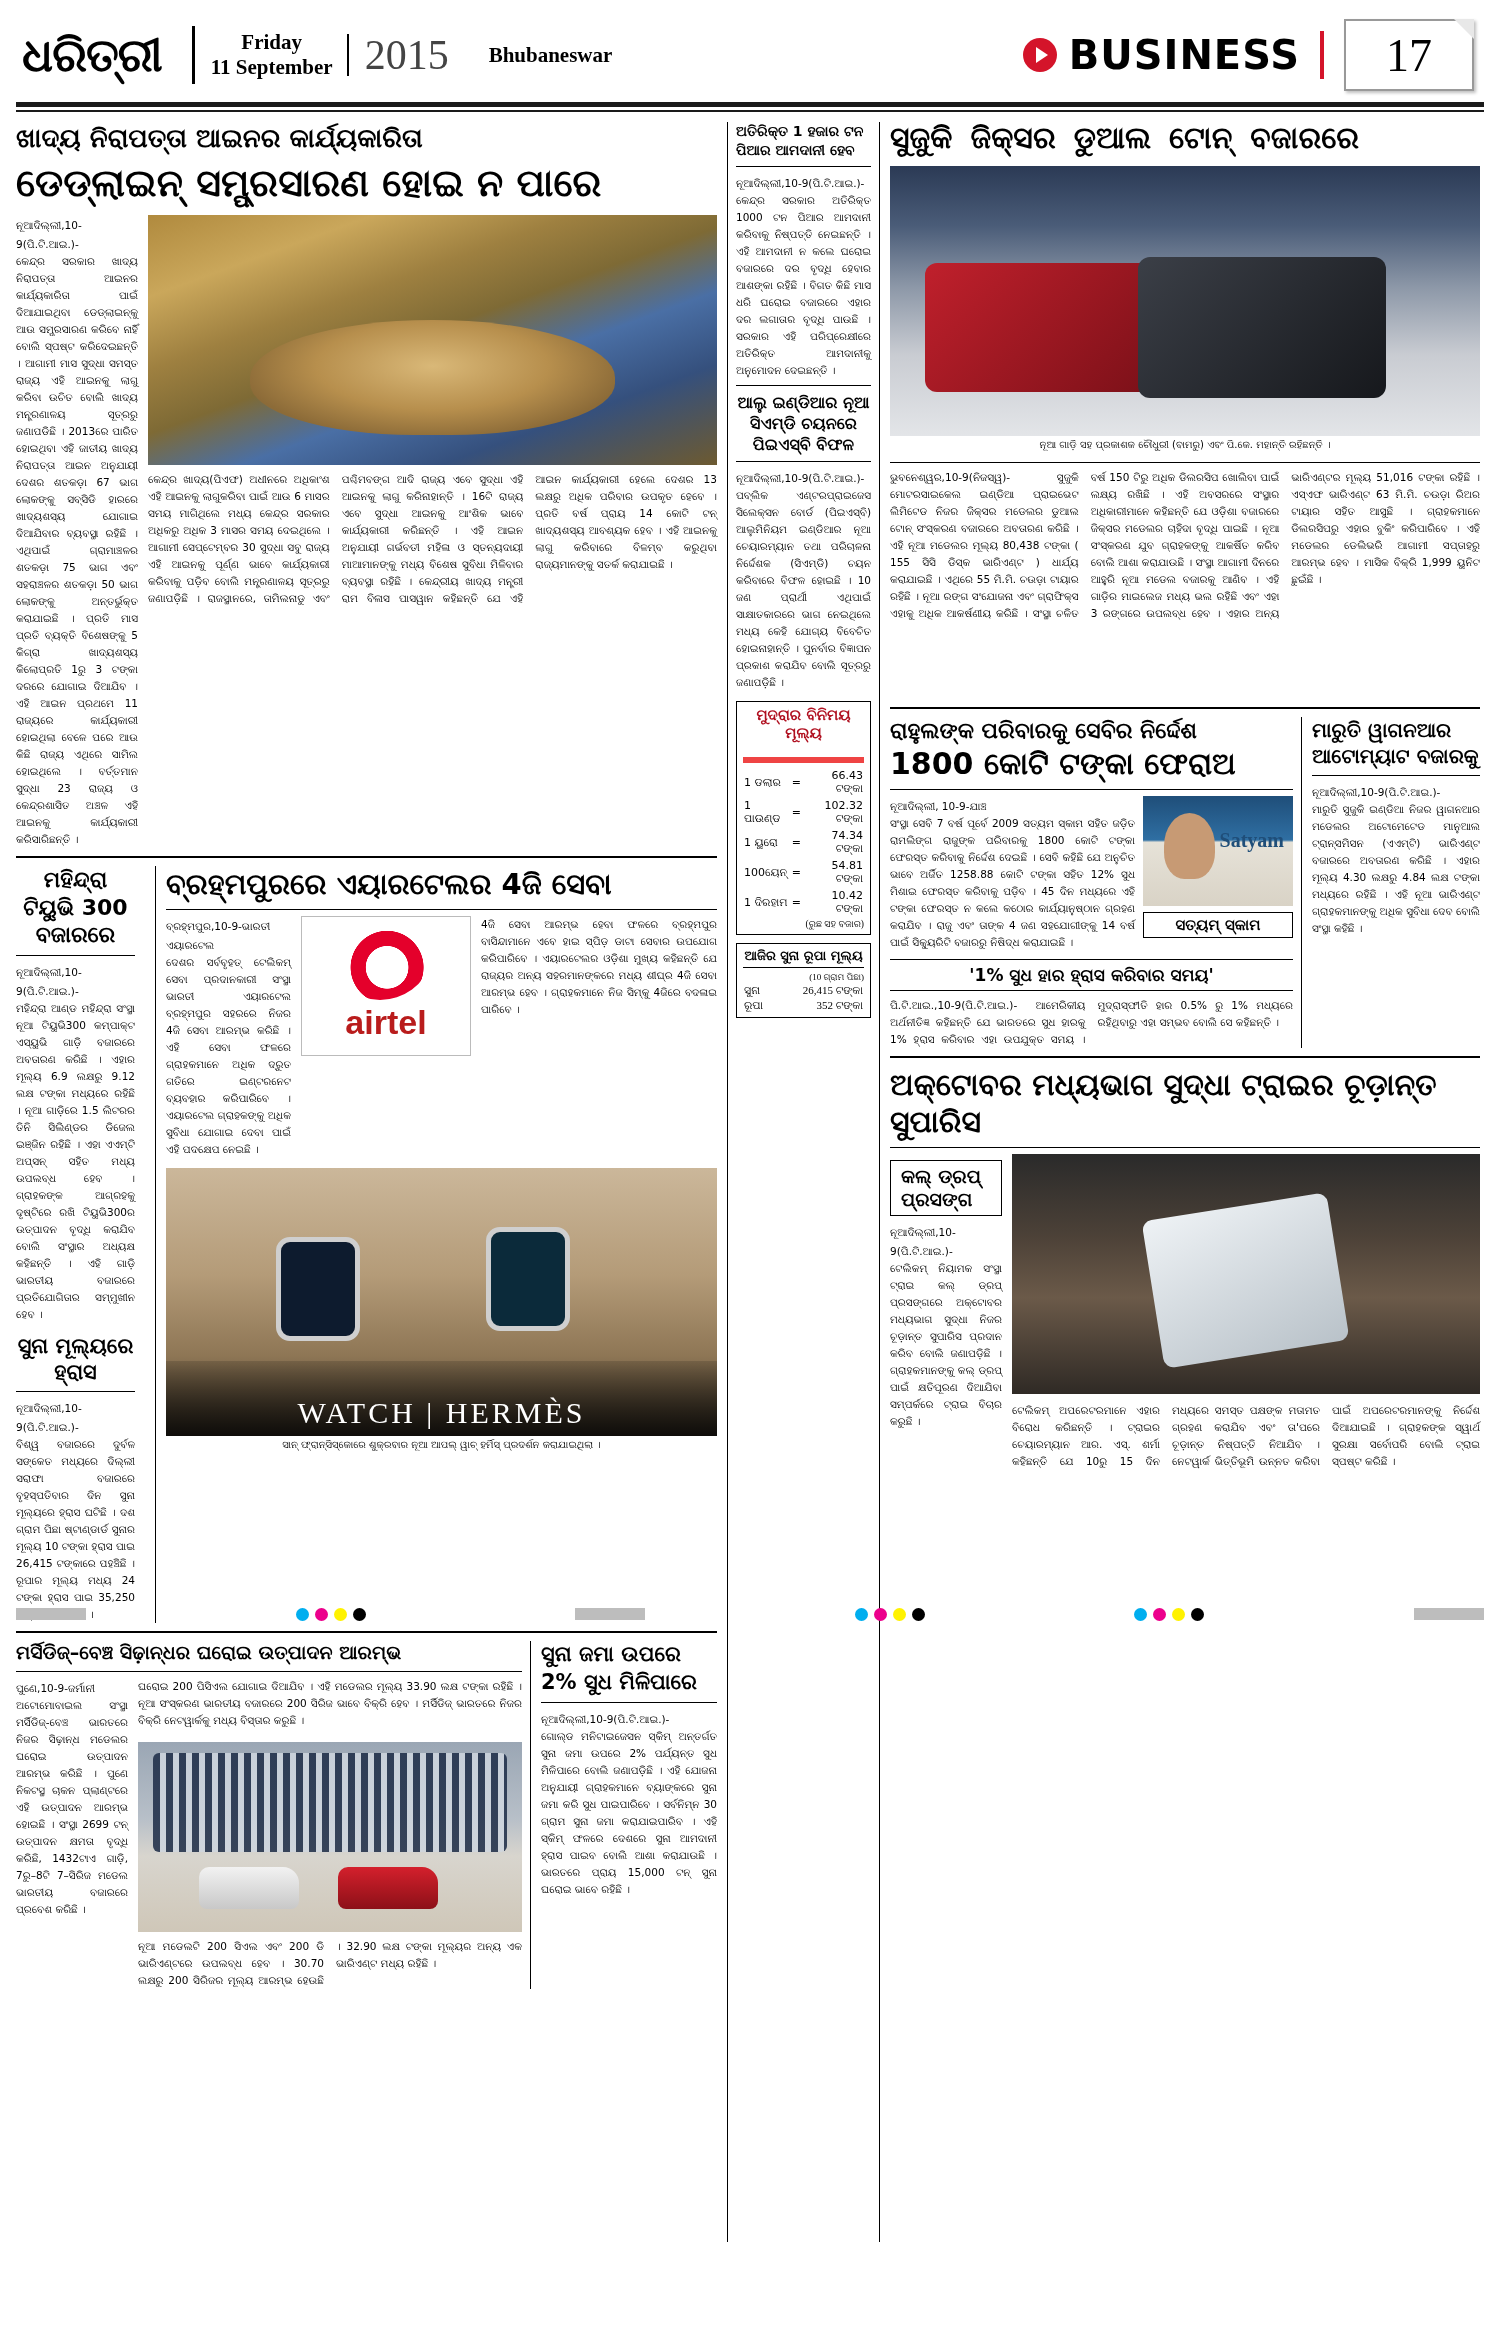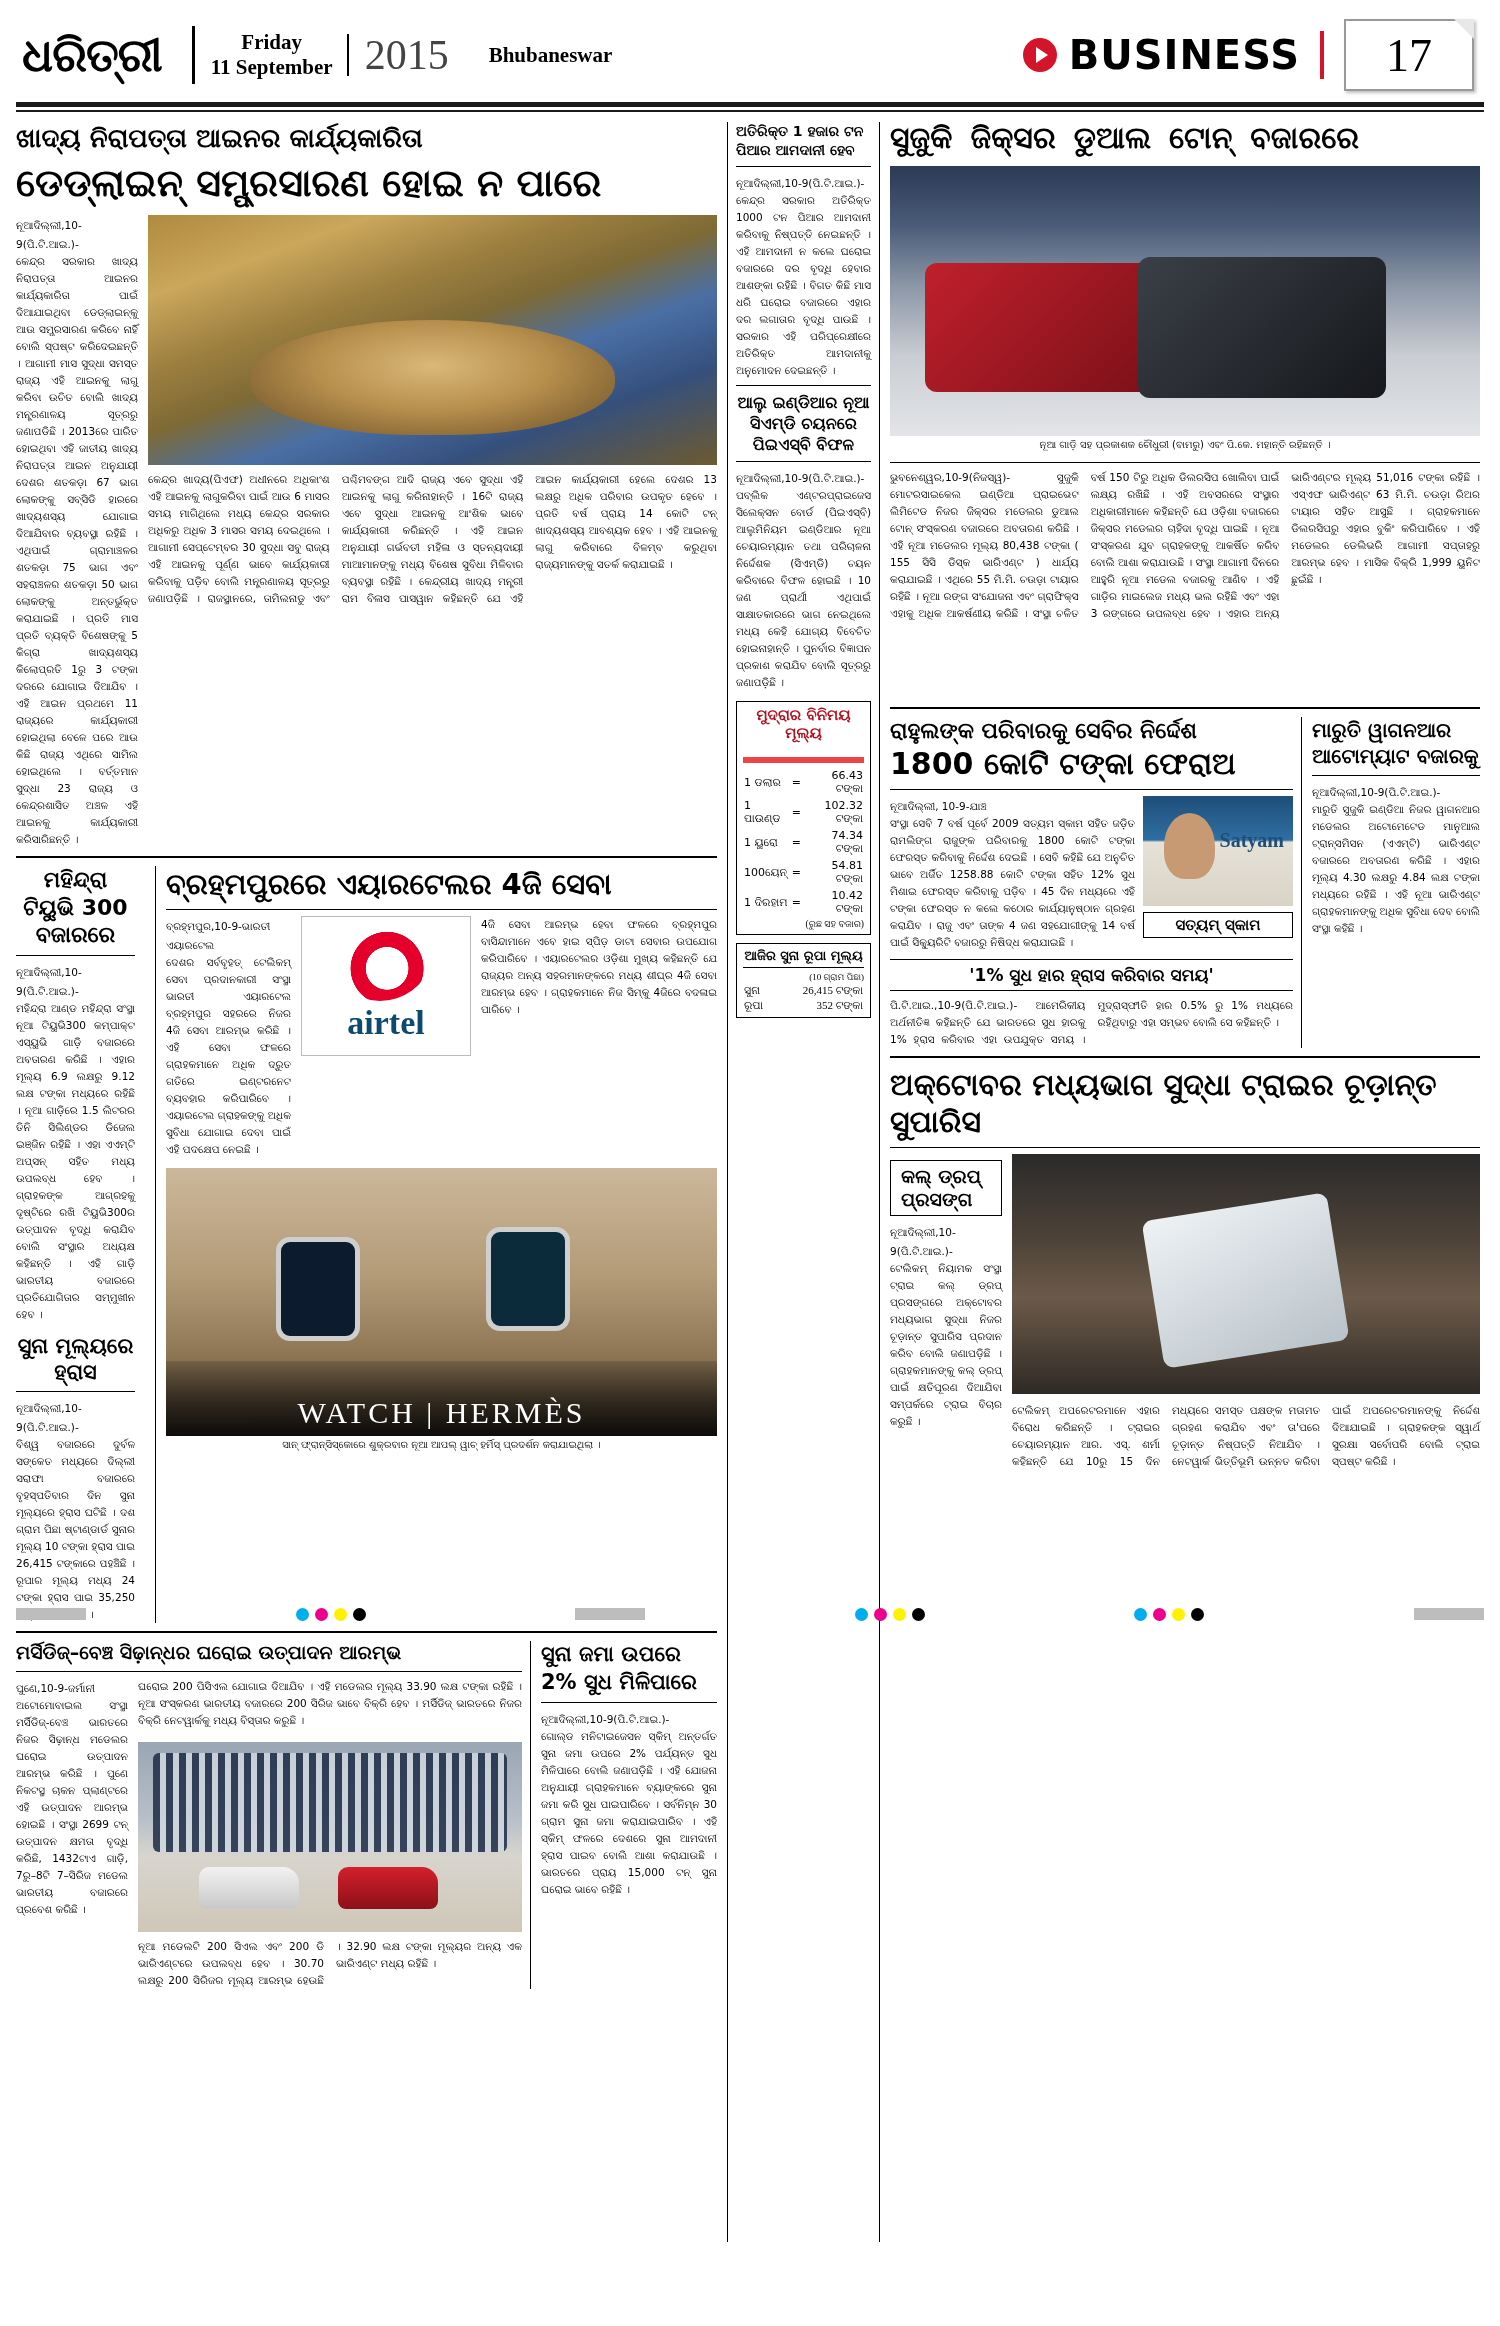--- a/index.html
+++ b/index.html
@@ -219,21 +219,21 @@
     background: #fff;
     display:flex; flex-direction:column; align-items:center; justify-content:center;
   }
   .airtel-mark {
     width: 88px; height: 70px;
     background: radial-gradient(circle at 50% 55%, transparent 36%, #e4002b 37%, #e4002b 62%, transparent 63%);
     border-radius: 50%;
     transform: rotate(-18deg);
   }
   .airtel-text {
-    font-family:Liberation Serif, serif; color:#0c4a6e; font-size:34px; font-weight:bold; margin-top:4px;
+    font-family:Liberation Sans, sans-serif; color:#b91c1c; font-size:34px; font-weight:bold; margin-top:4px;
   }
 
   .ratebox { border:1px solid #000; padding:4px 6px; }
   .ratebox .rb-title {
     text-align:center; font-family:"DejaVu Sans",sans-serif; font-weight:bold;
     font-size:15px; color:#b01020; border-bottom:6px solid #ef4444; padding-bottom:15px; margin-bottom:4px;
   }
   .ratebox table { width:100%; border-collapse:collapse; font-family:"DejaVu Sans",sans-serif; font-size:11px;}
   .ratebox td { padding:2px 1px; }
   .ratebox td.v { text-align:right; }

